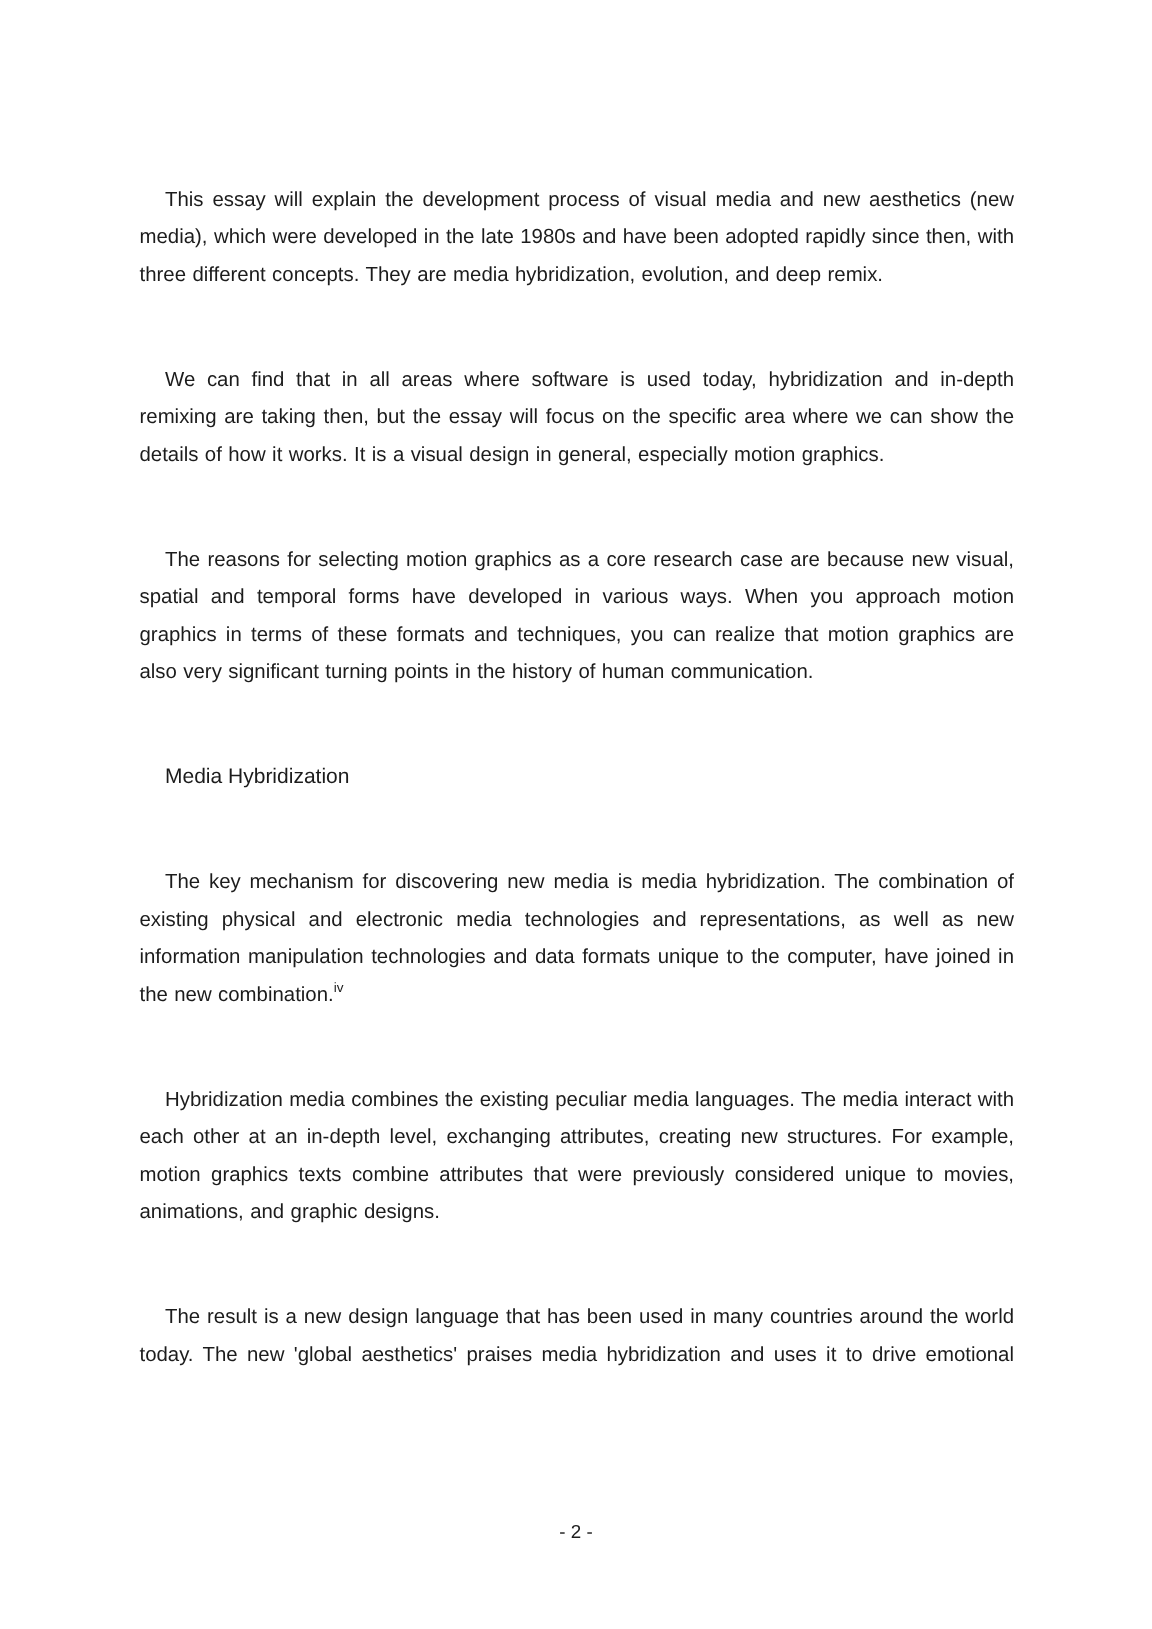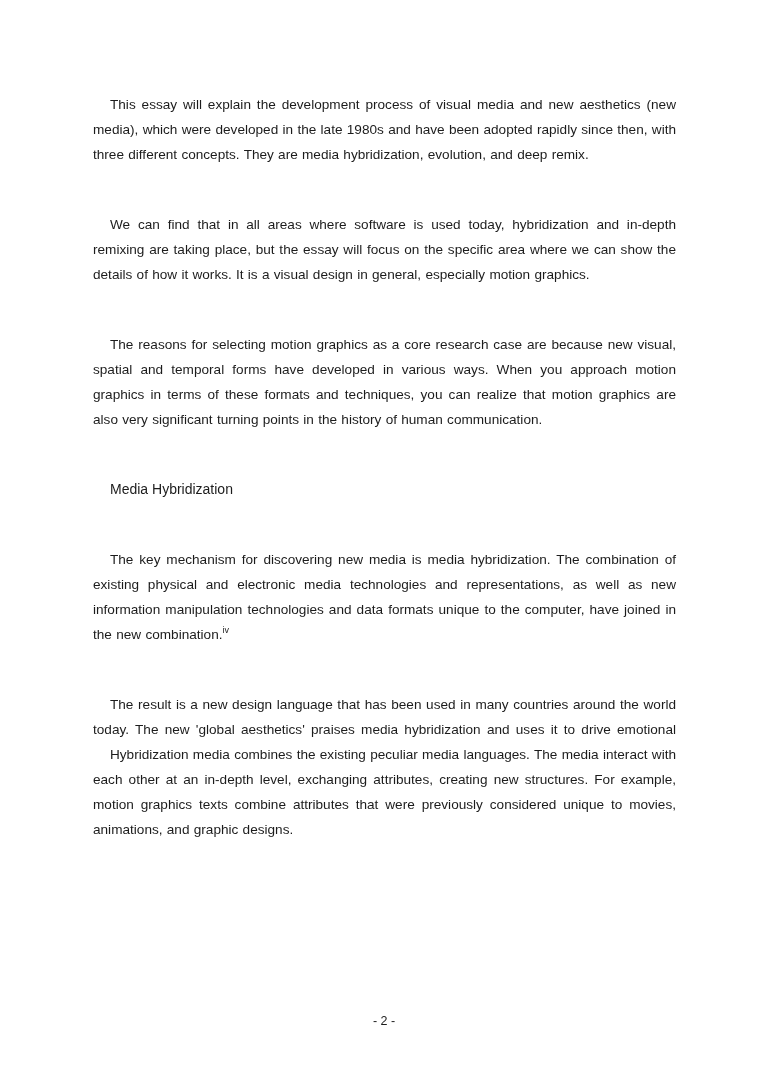--- a/index.html
+++ b/index.html
@@ -12,21 +12,21 @@
     width: 768px;
     height: 1086px;
     background: #ffffff;
     font-family: "Liberation Sans", sans-serif;
     color: #1c1c1c;
     overflow: hidden;
     box-sizing: border-box;
   }
   .content {
     position: absolute;
-    top: 92px;
+    top: 120px;
     left: 93px;
     width: 583px;
   }
   .para {
     font-size: 13.6px;
     line-height: 25px;
     text-align: justify;
     text-indent: 17px;
     margin: 0 0 45px 0;
     word-spacing: 0.5px;
@@ -58,29 +58,29 @@
   }
 </style>
 </head>
 <body>
 
 <div class="page">
   <div class="content">
 
     <p class="para">This essay will explain the development process of visual media and new aesthetics (new media), which were developed in the late 1980s and have been adopted rapidly since then, with three different concepts. They are media hybridization, evolution, and deep remix.</p>
 
-    <p class="para">We can find that in all areas where software is used today, hybridization and in-depth remixing are taking place, but the essay will focus on the specific area where we can show the details of how it works. It is a visual design in general, especially motion graphics.</p>
+    <p class="para">We can find that in all areas where software is used today, hybridization and in-depth remixing are taking then, but the essay will focus on the specific area where we can show the details of how it works. It is a visual design in general, especially motion graphics.</p>
 
     <p class="para">The reasons for selecting motion graphics as a core research case are because new visual, spatial and temporal forms have developed in various ways. When you approach motion graphics in terms of these formats and techniques, you can realize that motion graphics are also very significant turning points in the history of human communication.</p>
 
     <h2 class="heading">Media Hybridization</h2>
 
     <p class="para"><span>The key mechanism for discovering new media is media hybridization. The combination of existing physical and electronic media technologies and representations, as well as new information manipulation technologies and data formats unique to the computer, have joined in the new combination.</span><sup class="note">iv</sup></p>
 
 
+    <p class="para">Hybridization media combines the existing peculiar media languages. The media interact with each other at an in-depth level, exchanging attributes, creating new structures. For example, motion graphics texts combine attributes that were previously considered unique to movies, animations, and graphic designs.</p>
+
     <p class="para continues">The result is a new design language that has been used in many countries around the world today. The new 'global aesthetics' praises media hybridization and uses it to drive emotional</p>
-
-    <p class="para">Hybridization media combines the existing peculiar media languages. The media interact with each other at an in-depth level, exchanging attributes, creating new structures. For example, motion graphics texts combine attributes that were previously considered unique to movies, animations, and graphic designs.</p>
 
   </div>
 
   <div class="footer">- 2 -</div>
 </div>
 
 </body></html>

